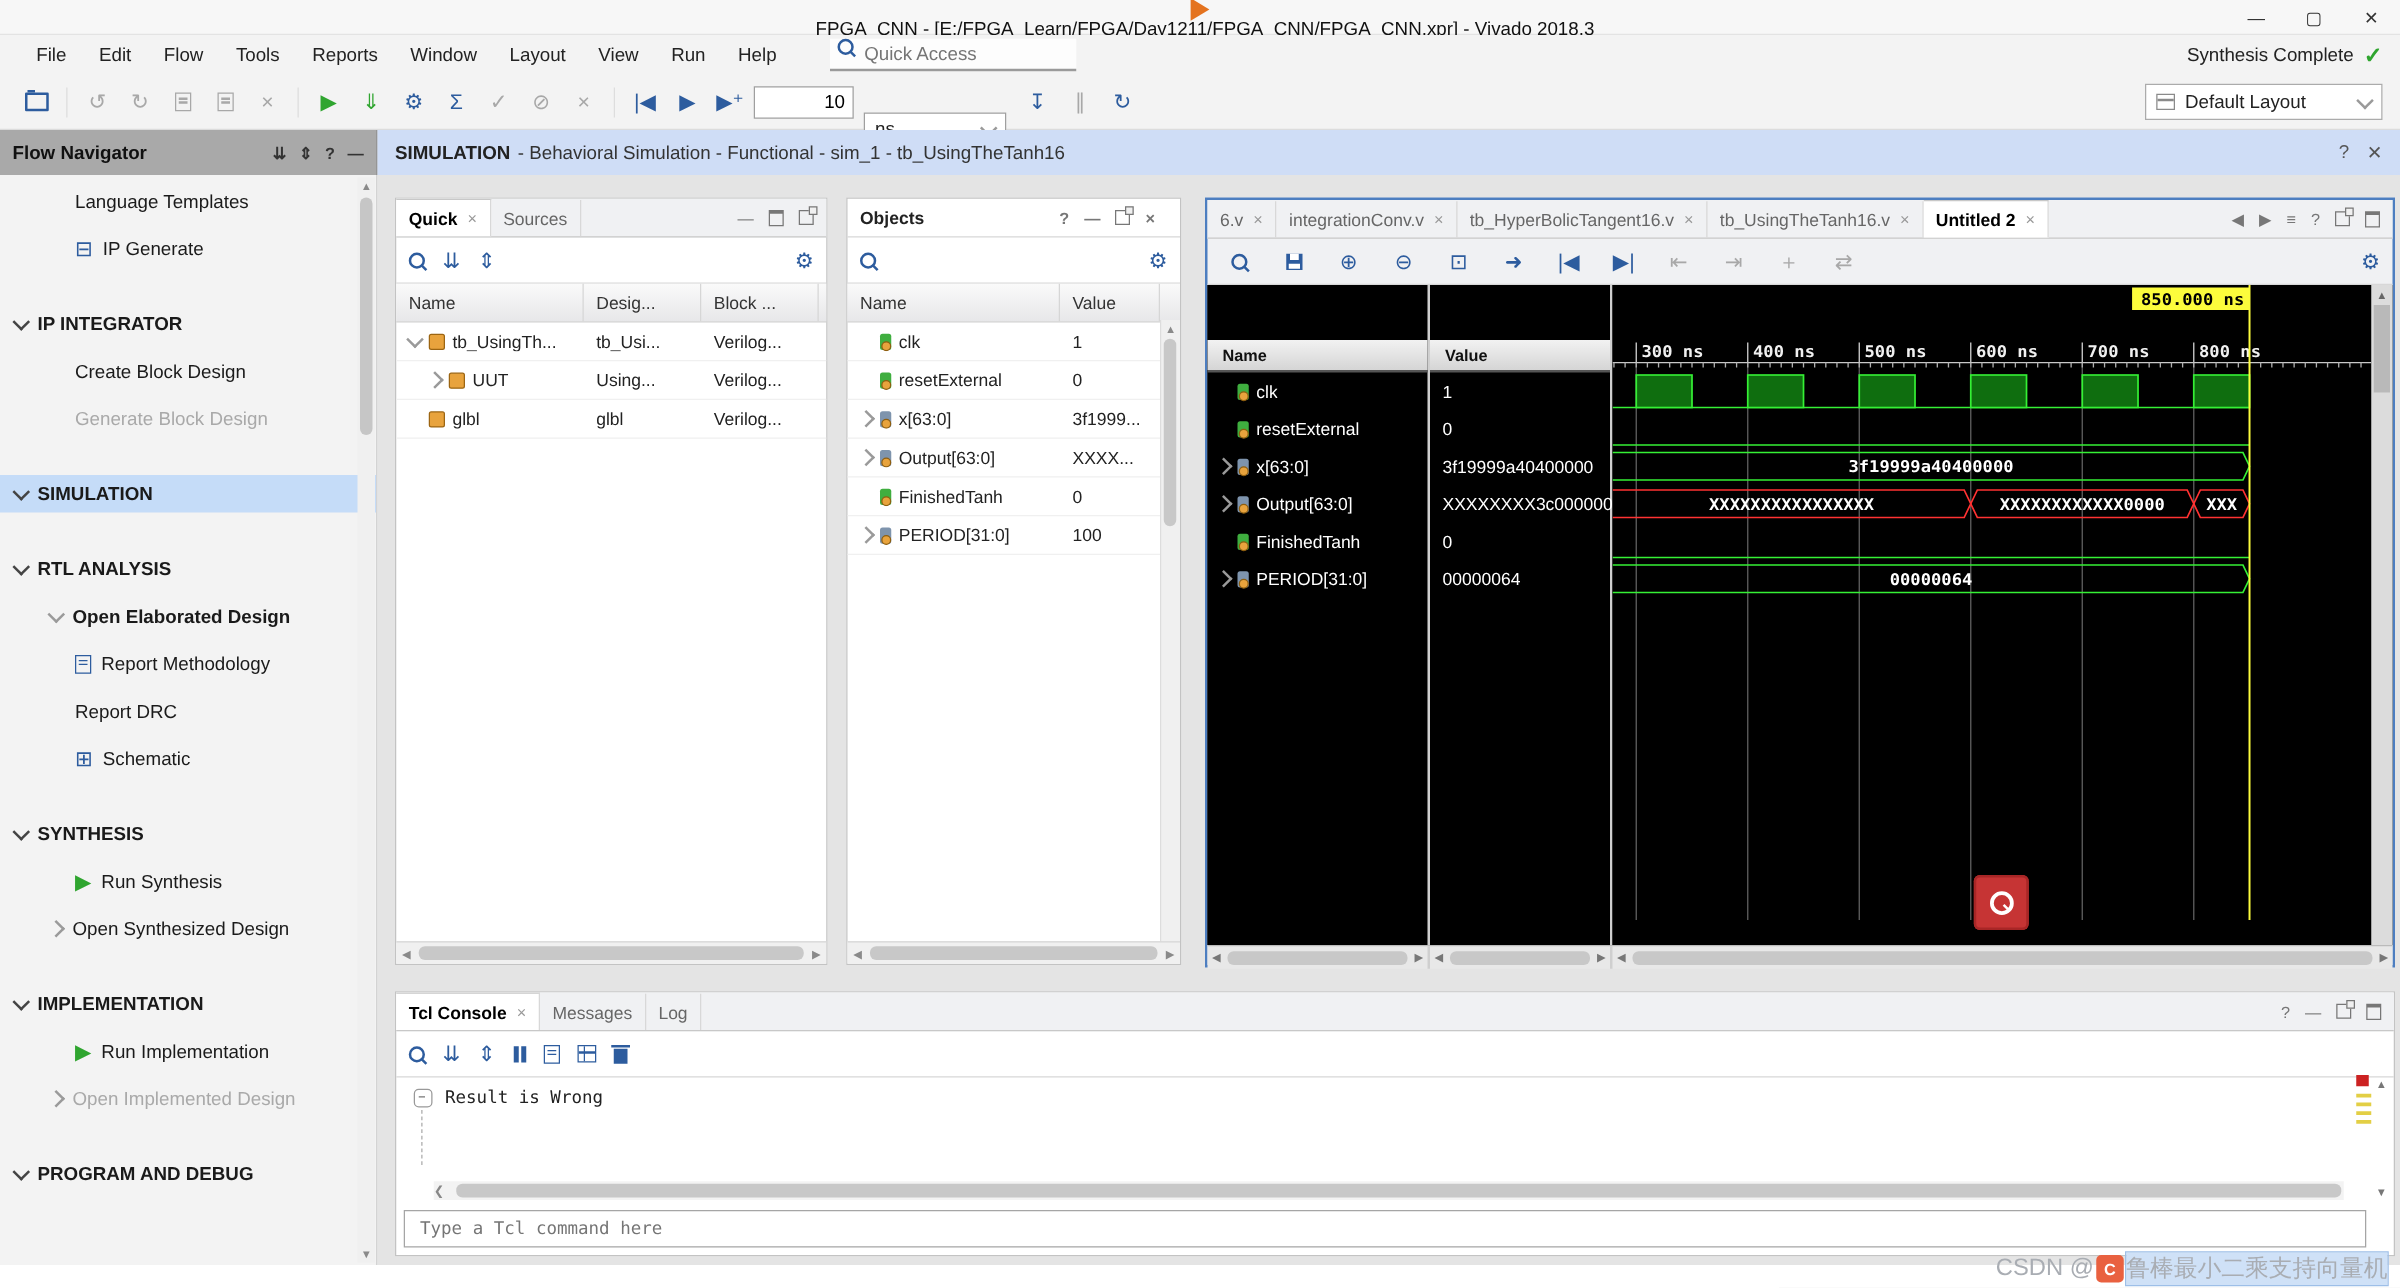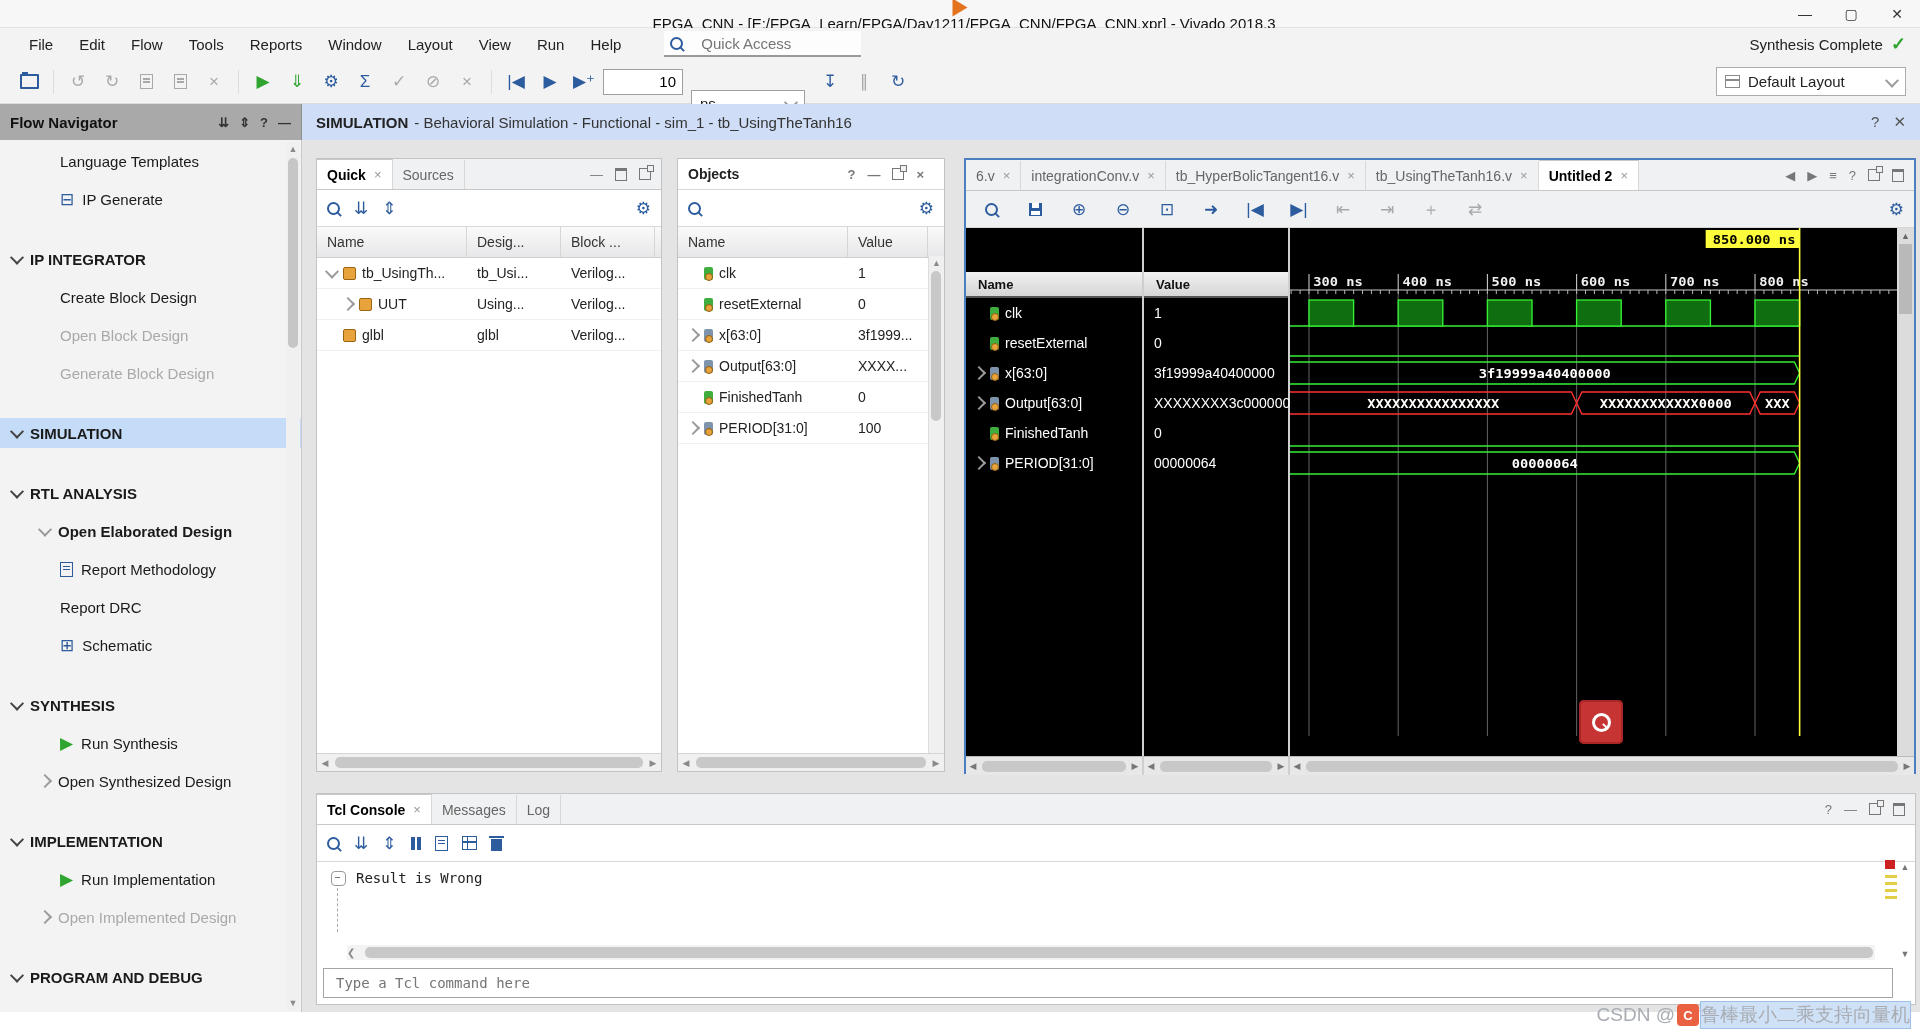--- a/index.html
+++ b/index.html
@@ -7,21 +7,21 @@
   .app{position:relative;width:1920px;height:1030px;background:#fff;overflow:hidden;}
 
   
   .titlebar{position:absolute;left:0;top:0;right:0;height:28px;background:#f7f7f7;display:flex;align-items:center;padding-left:8px;border-bottom:1px solid #e3e3e3;box-sizing:border-box;flex-direction:column;}
   .vlogo{width:0;height:0;border-left:9px solid transparent;border-right:9px solid transparent;border-bottom:15px solid #e4731f;transform:rotate(90deg);margin-right:8px;}
   .title-text{font-size:15px;color:#111;}
   .winbtns{position:absolute;right:0;top:0;height:28px;display:flex;}
   .winbtn{width:46px;height:28px;display:flex;align-items:center;justify-content:center;color:#333;font-size:14px;}
   .menubar{position:absolute;left:0;top:28px;right:0;height:32px;background:#f3f3f3;display:flex;align-items:center;padding-left:16px;box-sizing:border-box;}
   .menu-item{padding:0 13px;font-size:15px;color:#222;height:100%;display:flex;align-items:center;}
-  .quick{display:flex;align-items:center;gap:16px;margin-left:30px;width:185px;height:24px;background:#fdfdfd;border-bottom:2px solid #9a9a9a;padding:0 6px;}
+  .quick{display:flex;gap:6px;margin-left:30px;width:185px;height:24px;background:#fdfdfd;border-bottom:2px solid #9a9a9a;padding:0 6px;}
   .quick input{border:none;outline:none;background:transparent;font-size:15px;color:#333;width:140px;font-family:"Liberation Sans",sans-serif;}
   .menustatus{position:absolute;right:14px;display:flex;align-items:center;gap:8px;font-size:15px;color:#222;}
   .okcheck{color:#2fa52f;font-weight:bold;font-size:18px;}
   .toolbar{position:absolute;left:0;top:60px;right:0;height:44px;background:#f3f3f3;border-bottom:1px solid #dcdcdc;display:flex;align-items:center;padding-left:14px;box-sizing:border-box;gap:4px;}
   .tbtn{min-width:30px;height:30px;display:flex;align-items:center;justify-content:center;border-radius:3px;}
   .gi{font-size:17px;line-height:1;}
   .tone-blue{color:#2d5c9e;} .tone-green{color:#2fa52f;} .tone-gray{color:#a8a8a8;}
   .tsep{width:1px;height:24px;background:#dddddd;margin:0 5px;}
   .time-input{width:66px;height:24px;border:1px solid #9f9f9f;background:#fff;text-align:right;font-size:15px;padding:0 6px;font-family:"Liberation Sans",sans-serif;}
   .unit-select{width:96px;height:26px;border:1px solid #9f9f9f;background:#fff;display:flex;align-items:center;justify-content:space-between;padding:0 8px;font-size:15px;margin-left:4px;margin-top:44px;}
@@ -284,23 +284,20 @@
         <div class="fn-row fn-ind2">
           <span class="gi tone-blue">⊟</span>
           <span>IP Generate</span>
         </div>
         <div class="fn-row fn-sec fn-ind0">
           <span class="chev-down"></span>
           <span>IP INTEGRATOR</span>
         </div>
         <div class="fn-row fn-ind2">
           <span>Create Block Design</span>
-        </div>
-        <div class="fn-row fn-ind2 disabled">
-          <span>Open Block Design</span>
         </div>
         <div class="fn-row fn-ind2 disabled">
           <span>Generate Block Design</span>
         </div>
         <div class="fn-row fn-sec fn-ind0 selected">
           <span class="chev-down"></span>
           <span>SIMULATION</span>
         </div>
         <div class="fn-row fn-sec fn-ind0">
           <span class="chev-down"></span>

